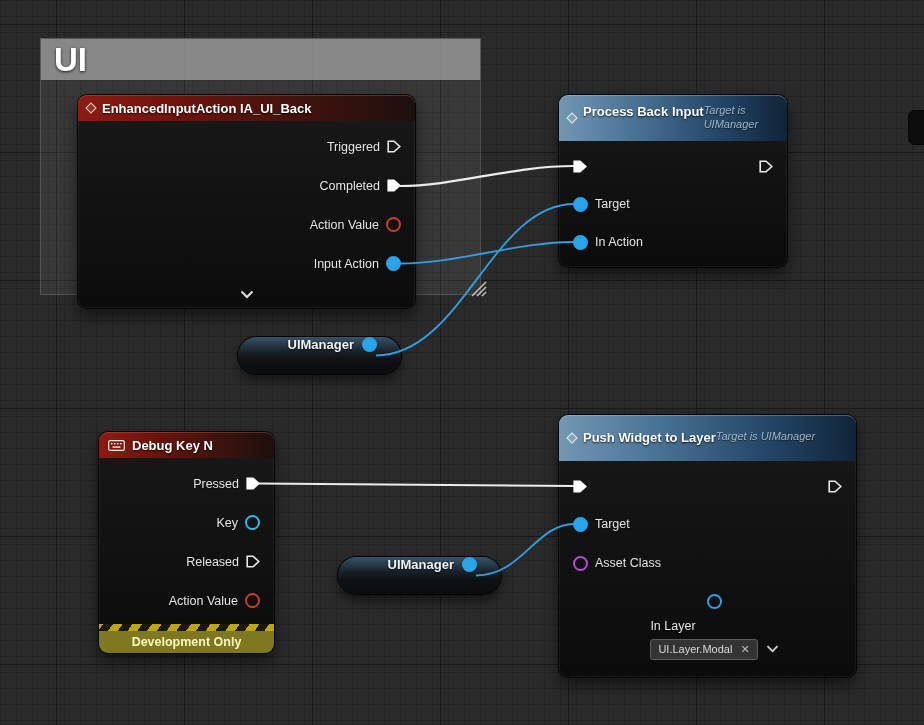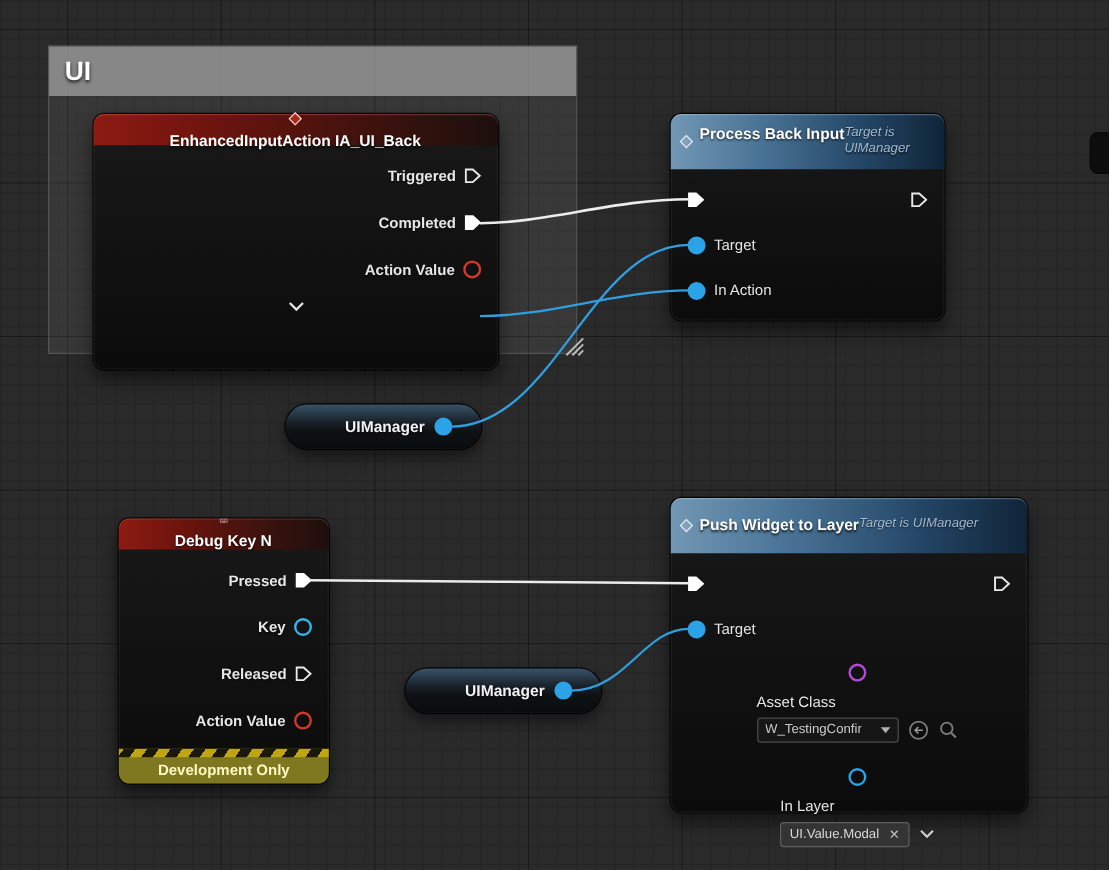--- a/index.html
+++ b/index.html
@@ -17,80 +17,80 @@
     background-position:56px 24px,56px 24px,0 0,0 0;
   }
 
   
   .comment { position:absolute; left:40px; top:38px; width:441px; height:257px; z-index:1; }
   .comment-header {
     height:42px; background:rgba(172,172,172,0.72);
     border:1px solid rgba(60,60,60,0.6); border-bottom:none;
     display:flex; align-items:center; padding-left:13px;
   }
-  .comment-title { font-size:22px; font-weight:bold; color:#ffffff; text-shadow:0 1px 3px rgba(0,0,0,0.85); }
+  .comment-title { font-size:33px; font-weight:bold; color:#ffffff; text-shadow:0 1px 3px rgba(0,0,0,0.85); }
   .comment-body { height:215px; background:rgba(190,190,190,0.10); border:1px solid rgba(150,150,150,0.30); border-top:none; }
   .comment-grip { position:absolute; left:426px; top:238px; }
 
   
   .node {
     position:absolute; z-index:2; border-radius:9px;
     background:linear-gradient(180deg, rgba(24,24,25,0.97), rgba(10,10,11,0.97));
     box-shadow:0 8px 16px rgba(0,0,0,0.55), 0 0 0 1px rgba(0,0,0,0.85), inset 0 0 0 1px rgba(255,255,255,0.05);
     color:#e3e3e3;
   }
   .node-header { display:flex; align-items:center; gap:7px; border-radius:9px 9px 0 0; }
   .hdr-compact { height:26px; padding:0 10px 0 9px; }
   .hdr-tall { height:46px; padding:5px 10px 5px 9px; }
-  .hdr-event { background:linear-gradient(90deg,#8d1b12 0%, #6c140d 30%, #3a120d 72%, #1d0f0d 100%); box-shadow:inset 0 1px 0 rgba(255,140,110,0.25);flex-direction:column; }
+  .hdr-event { background:linear-gradient(90deg,#8d1b12 0%, #6c140d 30%, #3a120d 72%, #1d0f0d 100%); box-shadow:inset 0 1px 0 rgba(255,140,110,0.25); }
   .hdr-func  { background:linear-gradient(90deg,#7297b4 0%, #4a7496 32%, #224464 72%, #102438 100%); box-shadow:inset 0 1px 0 rgba(200,225,245,0.3); }
   .node-title { font-size:13px; font-weight:bold; color:#fff; white-space:nowrap; text-shadow:0 1px 2px rgba(0,0,0,0.8); }
   .fn-titles { display:flex; flex-direction:row; line-height:1.25; }
   .node-subtitle { font-size:11px; font-style:italic; color:#a3b9cb; text-shadow:0 1px 1px rgba(0,0,0,0.6); }
 
   .diamond { width:8px; height:8px; transform:rotate(45deg); flex:0 0 auto; }
   .diamond.ev { border:1.5px solid #f2ddd4; background:#a92a1a; }
   .diamond.fn { border:1.5px solid #e4edf4; background:rgba(255,255,255,0.15); }
 
   .pin-rows { padding-top:6px; }
   .pin-row { height:39px; display:flex; align-items:center; gap:7px; }
-  .pin-row.out { justify-content:flex-end; padding-right:14px;font-weight:bold; }
+  .pin-row.out { justify-content:flex-end; padding-right:14px; }
   .pin-row.in  { justify-content:flex-start; padding-left:14px; }
   .pin-row.h38 { height:38px; }
   .pin-label { font-size:12.5px; color:#e6e6e6; text-shadow:0 1px 1px rgba(0,0,0,0.7); white-space:nowrap; }
 
   .exec-row { display:flex; justify-content:space-between; align-items:center; padding:0 14px; height:38px; margin-top:6px; }
 
   .cpin { width:15px; height:15px; border-radius:50%; border:2.5px solid var(--c); flex:0 0 auto; }
   .cpin.filled { background:var(--c); }
 
   .collapse-row { height:22px; display:flex; justify-content:center; align-items:center; }
 
   
   .pill {
     position:absolute; z-index:2; height:37px; border-radius:18.5px;
     background:linear-gradient(180deg, rgba(110,170,220,0.40) 0%, rgba(35,52,66,0.35) 42%, rgba(0,0,0,0) 60%), linear-gradient(180deg,#15191c,#0a0d0f);
     box-shadow:0 6px 12px rgba(0,0,0,0.55), 0 0 0 1px rgba(0,0,0,0.9);
-    display:flex; align-items:center; justify-content:flex-end; gap:8px; padding-right:24px;
+    display:flex; align-items:flex-start; justify-content:flex-end; gap:8px; padding-right:24px;
   }
   .pill-label { font-size:13px; font-weight:bold; color:#f2f2f2; text-shadow:0 1px 2px rgba(0,0,0,0.85); }
 
   
   .dev-only { position:absolute; left:0; right:0; bottom:0; height:29px; border-radius:0 0 9px 9px; overflow:hidden; background:#7e7820; }
   .dev-only::before { content:""; position:absolute; top:0; left:0; right:0; height:7px;
     background:repeating-linear-gradient(-55deg, #c0a513 0 8px, #1c1808 8px 16px); }
   .dev-only-text { position:absolute; top:7px; left:0; right:0; height:22px; line-height:22px; text-align:center;
     font-size:12.5px; font-weight:bold; color:#fef9c3; }
 
   
   .param-group { display:flex; align-items:center; gap:7px; padding-left:14px; }
   .param-col { display:flex; flex-direction:column; }
   .param-label { font-size:12.5px; color:#e6e6e6; height:20px; line-height:20px; text-shadow:0 1px 1px rgba(0,0,0,0.7); }
   .param-controls { display:flex; align-items:center; gap:8px; height:22px; margin-top:2px; }
-  .mt10 { margin-top:10px;flex-direction:column; } .mt24 { margin-top:21px;flex-direction:column; }
+  .mt10 { margin-top:10px; } .mt24 { margin-top:21px;flex-direction:column; }
 
   .select {
     width:118px; height:21px; display:inline-flex; justify-content:space-between; align-items:center;
     background:#161616; border:1px solid #4c4c4c; border-radius:3px; padding:0 6px;
     color:#c9c9c9; font-size:11px;
   }
   .select-value { overflow:hidden; white-space:nowrap; max-width:94px; }
   .combo-arrow { width:0; height:0; border-left:4px solid transparent; border-right:4px solid transparent; border-top:5px solid #b2b2b2; flex:0 0 auto; }
 
   .round-btn { width:17px; height:17px; border-radius:50%; display:flex; align-items:center; justify-content:center; flex:0 0 auto; }
@@ -144,20 +144,24 @@
       </div>
       <div class="pin-row out">
         <span class="pin-label">Completed</span>
         <svg width="14" height="13" viewBox="0 0 14 13">
             <path d="M1.2 1.2 H7 L12.8 6.5 L7 11.8 H1.2 Z" fill="#ffffff" stroke="#ffffff" stroke-width="1.6"></path>
           </svg>
       </div>
       <div class="pin-row out">
         <span class="pin-label">Action Value</span>
         <span class="cpin" style="--c:#d03a28"></span>
+      </div>
+      <div class="pin-row out">
+        <span class="pin-label">Input Action</span>
+        <span class="cpin filled" style="--c:#2aa3e8"></span>
       </div>
     </div>
     <div class="collapse-row">
       <svg width="14" height="9" viewBox="0 0 14 9">
           <path d="M1.5 1.5 L7 7 L12.5 1.5" fill="none" stroke="#e0e0e0" stroke-width="2"></path>
         </svg>
     </div>
   </div>
 
   <div class="node" style="left:559px; top:95px; width:228px; height:172px;">
@@ -250,48 +254,30 @@
     </div>
     <div class="pin-row in h38">
       <span class="cpin filled" style="--c:#2aa3e8"></span>
       <span class="pin-label">Target</span>
     </div>
 
     <div class="param-group mt10">
       <span class="cpin" style="--c:#b24bd8"></span>
       <div class="param-col">
         <span class="param-label">Asset Class</span>
-        <div class="param-controls">
-          <div class="select">
-            <span class="select-value">W_TestingConfir</span>
-            <span class="combo-arrow"></span>
-          </div>
-          <span class="round-btn">
-            <svg width="17" height="17" viewBox="0 0 17 17">
-                <circle cx="8.5" cy="8.5" r="7.2" fill="none" stroke="#7d7d7d" stroke-width="1.4"></circle>
-                <path d="M12 8.5 H6 M8.3 5.8 L5.6 8.5 L8.3 11.2" fill="none" stroke="#9a9a9a" stroke-width="1.3"></path>
-              </svg>
-          </span>
-          <span class="round-btn">
-            <svg width="17" height="17" viewBox="0 0 17 17">
-                <circle cx="7" cy="7" r="4.8" fill="none" stroke="#7d7d7d" stroke-width="1.5"></circle>
-                <line x1="10.6" y1="10.6" x2="14.6" y2="14.6" stroke="#7d7d7d" stroke-width="1.8"></line>
-              </svg>
-          </span>
-        </div>
       </div>
     </div>
 
     <div class="param-group mt24">
       <span class="cpin" style="--c:#2aa3e8"></span>
       <div class="param-col">
         <span class="param-label">In Layer</span>
         <div class="param-controls">
           <div class="tag-chip">
-            <span>UI.Value.Modal</span>
+            <span>UI.Layer.Modal</span>
             <span class="chip-x">✕</span>
           </div>
           <svg width="13" height="8" viewBox="0 0 13 8">
               <path d="M1.5 1.2 L6.5 6.2 L11.5 1.2" fill="none" stroke="#cfcfcf" stroke-width="1.8"></path>
             </svg>
         </div>
       </div>
     </div>
   </div>
 

